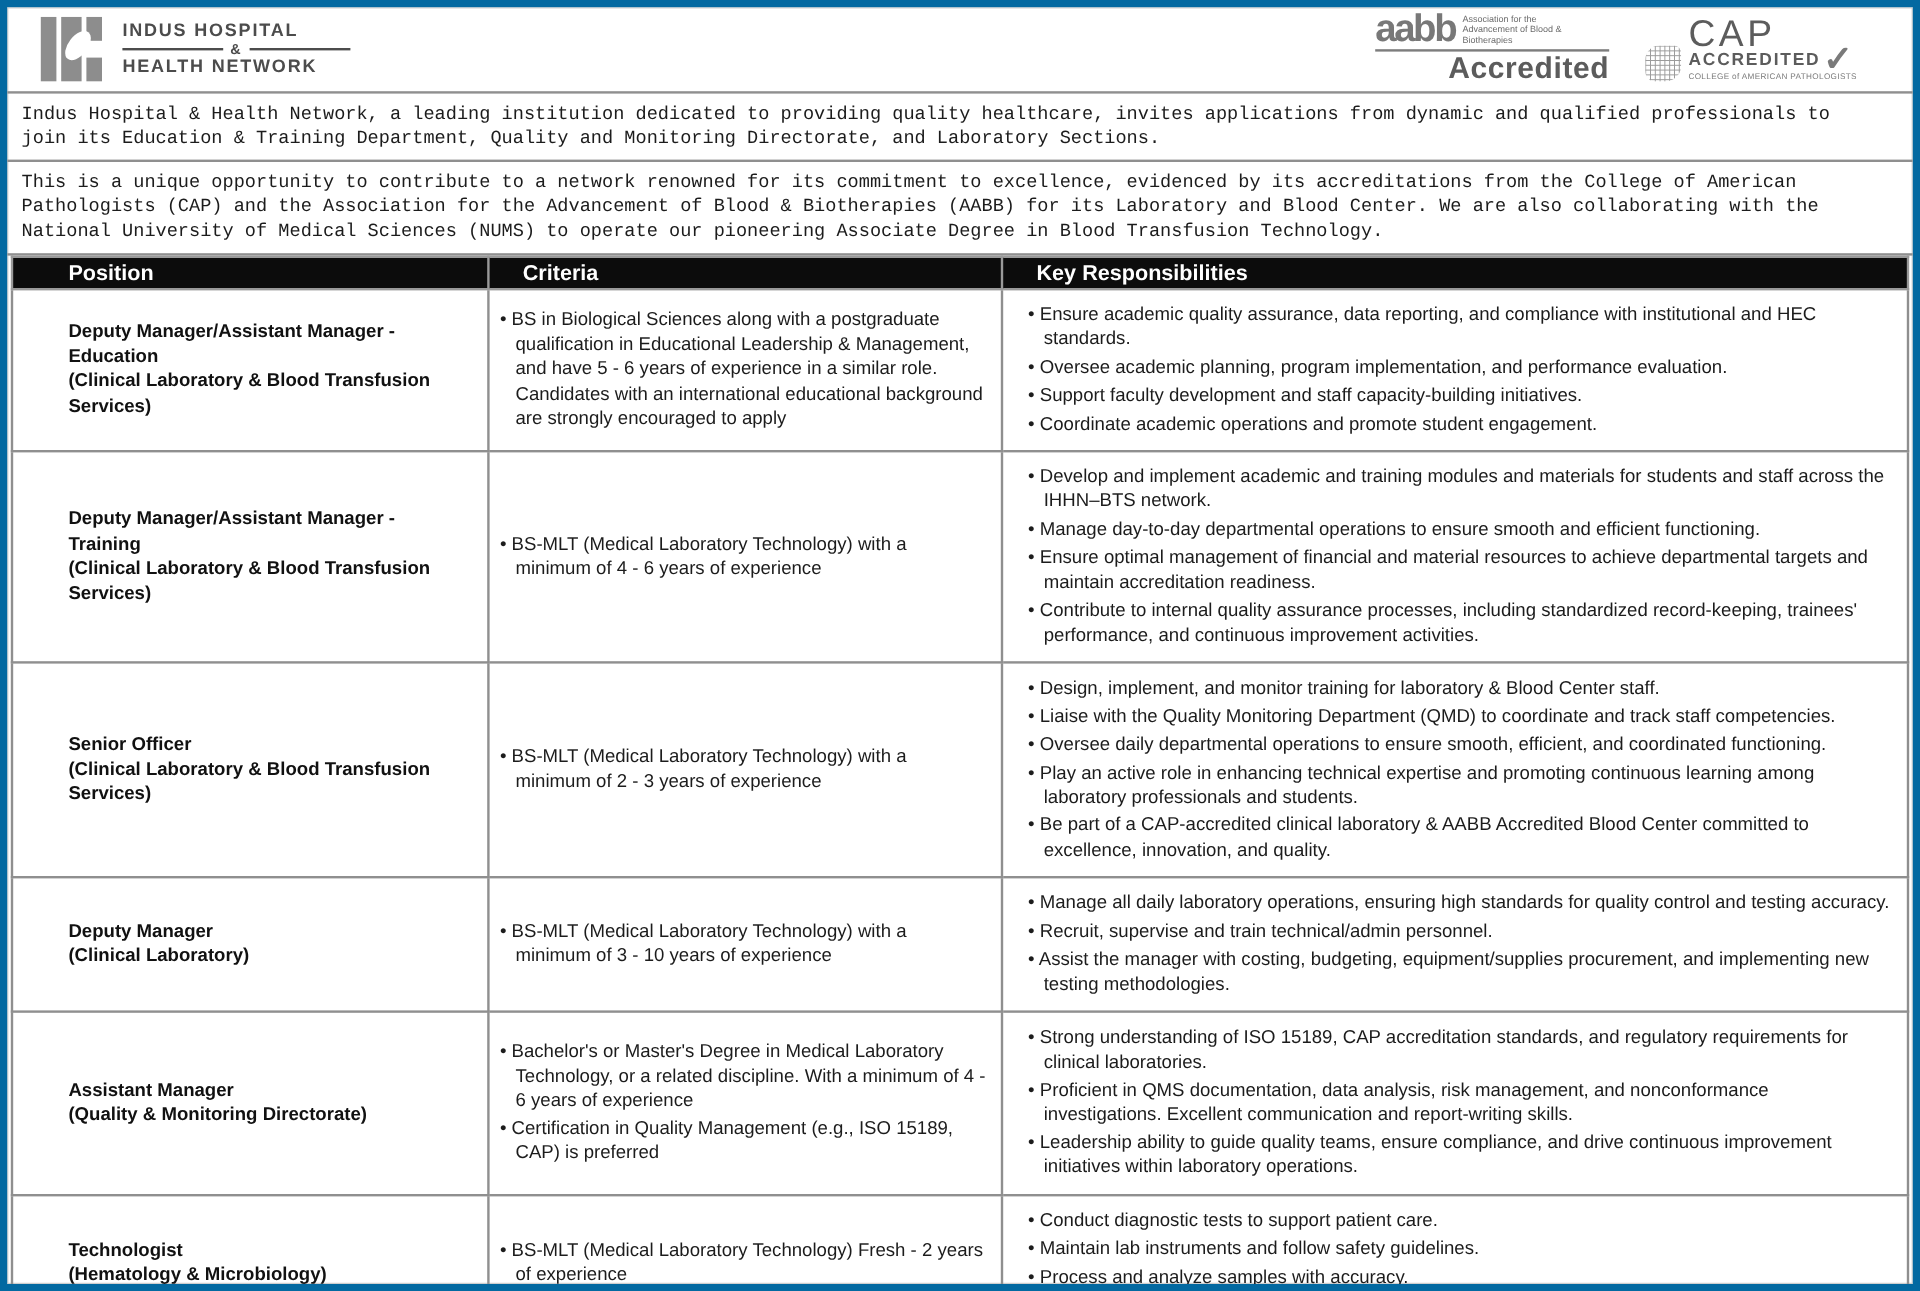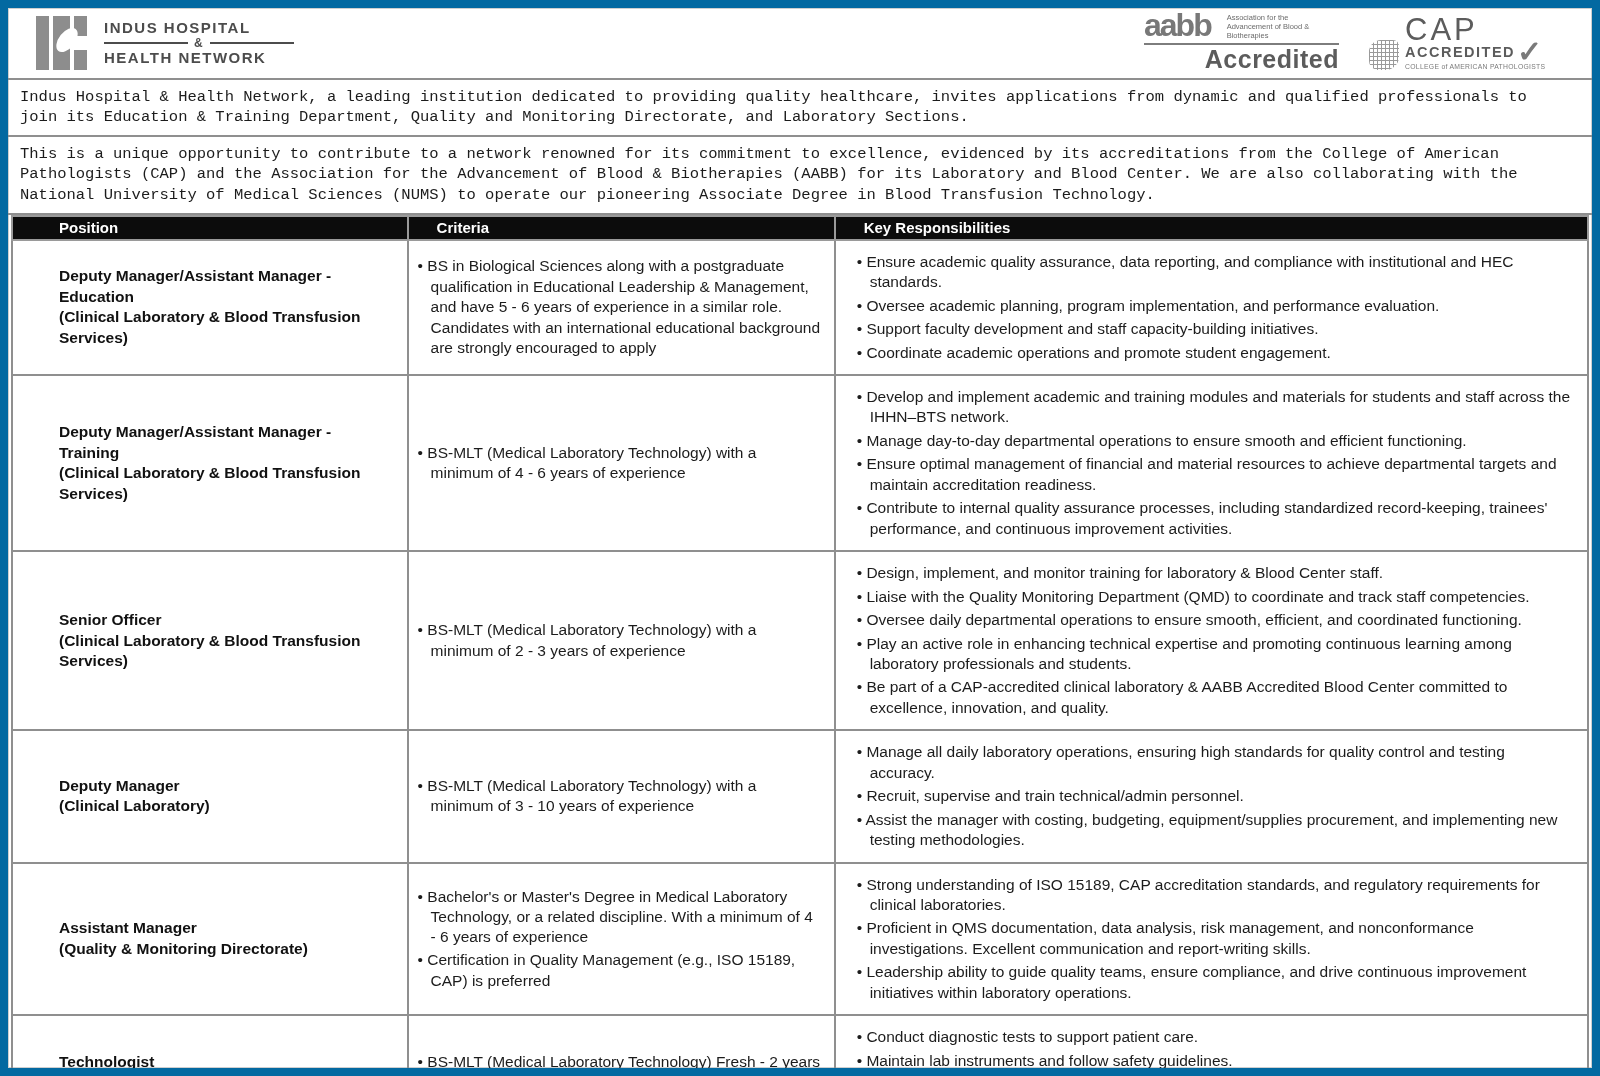--- a/index.html
+++ b/index.html
@@ -1,41 +1,41 @@
 <!DOCTYPE html>
 <html><head>
 <meta charset="utf-8">
 <style>
   * { box-sizing: border-box; }
   html,body { margin:0; padding:0; background:#e8e8e8; }
   body { font-family:"Liberation Sans", sans-serif; color:#222; }
   .page {
     width:1600px; height:1076px; margin:0 auto; background:#fff;
-    border:8px solid #0369a1; box-shadow:inset 0 0 0 1px #cfcfcf;
+    border:6px solid #0369a1; box-shadow:inset 0 0 0 1px #cfcfcf;
     display:flex; flex-direction:column; overflow:hidden;
   }
 
   
   .topbar {
     position:relative; display:flex; align-items:center;
     height:72px; padding:4px 18px 4px 26px; border-bottom:2px solid #8f8f8f;
     flex:0 0 auto;
   }
   .brand { display:flex; align-items:center; gap:12px; width:340px; }
   .brand-logo { width:58px; height:54px; flex:0 0 auto; }
   .brand-text { color:#4c4c4c; font-weight:bold; letter-spacing:1.5px; font-size:15px; line-height:1.05; width:190px; }
   .amp-row { display:flex; align-items:center; gap:6px; color:#4c4c4c; font-size:12px; margin:1px 0; }
   .amp-row .rule { flex:1; height:2px; background:#4c4c4c; }
   .page-title {
     position:absolute; left:50%; top:50%; transform:translate(-50%,-50%);
     font-size:28px; font-weight:bold; color:#0f0f0f; letter-spacing:0.5px; white-space:nowrap; margin:0;
   }
   .accreditations { margin-left:auto; display:flex; align-items:center; gap:30px; }
   .aabb-block { width:195px; color:#6b6b6b; }
-  .aabb-top { display:flex; align-items:center; gap:16px; padding-bottom:3px; border-bottom:2px solid #7d7d7d; }
+  .aabb-top { display:flex; align-items:center; gap:6px; padding-bottom:3px; border-bottom:2px solid #7d7d7d; }
   .aabb-logo { font-size:32px; font-weight:bold; letter-spacing:-2px; line-height:0.8; color:#787878; }
   .aabb-tagline { font-size:7.5px; line-height:1.2; width:92px; color:#6b6b6b; }
   .aabb-accredited { font-size:25px; font-weight:bold; color:#5c5c5c; text-align:right; line-height:1.15; letter-spacing:0.5px; }
   .cap-block { width:205px; color:#5c5c5c; display:flex; gap:6px; align-items:flex-end; }
   .cap-hash {
     width:30px; height:30px; margin-top:2px; border-radius:40% 20% 45% 30%;
     background-image:linear-gradient(#9a9a9a 1px, transparent 1px), linear-gradient(90deg,#9a9a9a 1px, transparent 1px);
     background-size:4px 4px; flex:0 0 auto;
   }
   .cap-body { display:flex; flex-direction:column; }
@@ -47,21 +47,21 @@
 
   
   .intro { border-bottom:2px solid #8f8f8f; padding:7px 28px 8px 12px; flex:0 0 auto;font-family:Liberation Mono, monospace; }
   .intro p { margin:0; font-size:15.5px; line-height:1.3; color:#1c1c1c; }
 
   
   .table-wrap { flex:0 0 auto; padding:0 3px; }
   table { width:100%; border-collapse:collapse; table-layout:fixed; }
   col.c-pos { width:25.1%; } col.c-crit { width:27.1%; } col.c-resp { width:47.8%; }
   thead th {
-    background:#0c0c0c; color:#fff; font-size:15px; font-weight:bold;
+    background:#0c0c0c; color:#fff; font-size:18px; font-weight:bold;
     text-align:left; height:24px; padding:2px 8px; border:2px solid #9a9a9a;
   }
   thead th.h-pos { padding-left:46px; }
   thead th.h-crit, thead th.h-resp { padding-left:28px; }
   tbody td { border:2px solid #8f8f8f; vertical-align:middle; font-size:15.5px; line-height:1.32; color:#1c1c1c; }
   td.pos { font-weight:bold; padding:8px 12px 8px 46px; color:#111; }
   td.crit { padding:8px 12px 8px 9px; }
   td.resp { padding:8px 14px 8px 21px; }
   .b-item { padding-left:13px; text-indent:-13px; margin:2.5px 0; }
   td.resp .b-item { margin:3px 0; }

